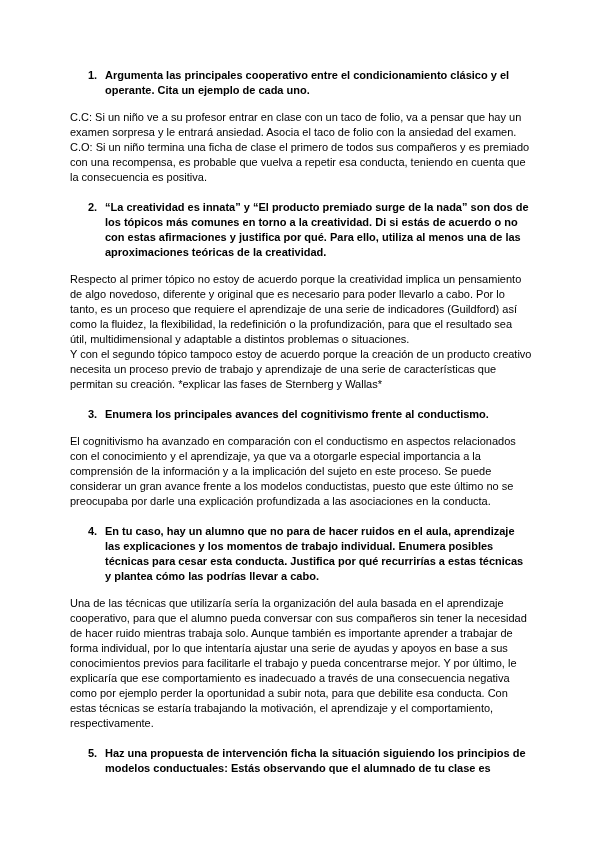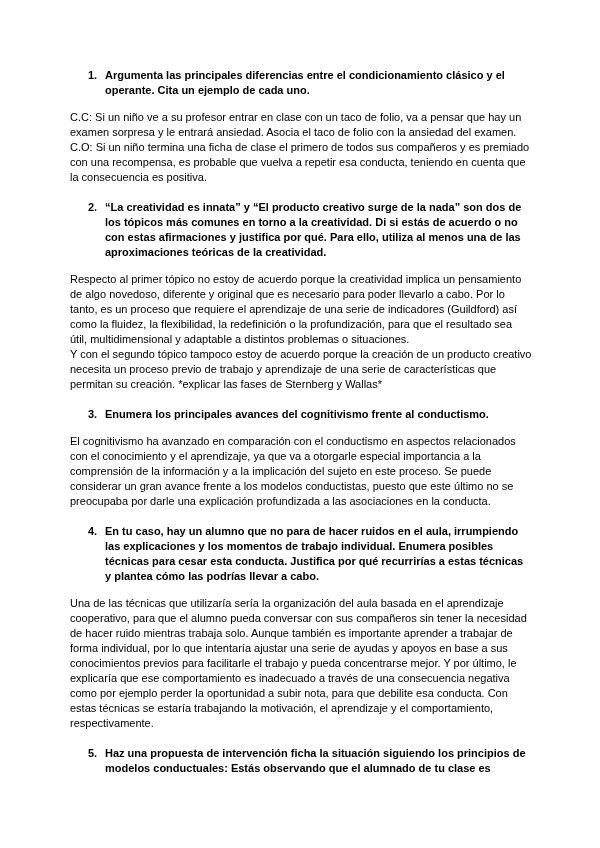--- a/index.html
+++ b/index.html
@@ -39,42 +39,42 @@
   .note-italic {
   }
 </style>
 </head>
 <body>
 
 <div class="page">
 
   <div class="question">
     <span class="qnum">1.</span>
-    <span class="qtext">Argumenta las principales diferencias entre el condicionamiento clásico y el operante. Cita un ejemplo de cada uno.</span>
+    <span class="qtext">Argumenta las principales cooperativo entre el condicionamiento clásico y el operante. Cita un ejemplo de cada uno.</span>
   </div>
 
   <p class="answer"><span>C.C: Si un niño ve a su profesor entrar en clase con un taco de folio, va a pensar que hay un examen sorpresa y le entrará ansiedad. Asocia el taco de folio con la ansiedad del examen.</span><br><span>C.O: Si un niño termina una ficha de clase el primero de todos sus compañeros y es premiado con una recompensa, es probable que vuelva a repetir esa conducta, teniendo en cuenta que la consecuencia es positiva.</span></p>
 
   <div class="question">
     <span class="qnum">2.</span>
-    <span class="qtext">“La creatividad es innata” y “El producto creativo surge de la nada” son dos de los tópicos más comunes en torno a la creatividad. Di si estás de acuerdo o no con estas afirmaciones y justifica por qué. Para ello, utiliza al menos una de las aproximaciones teóricas de la creatividad.</span>
+    <span class="qtext">“La creatividad es innata” y “El producto premiado surge de la nada” son dos de los tópicos más comunes en torno a la creatividad. Di si estás de acuerdo o no con estas afirmaciones y justifica por qué. Para ello, utiliza al menos una de las aproximaciones teóricas de la creatividad.</span>
   </div>
 
   <p class="answer"><span>Respecto al primer tópico no estoy de acuerdo porque la creatividad implica un pensamiento de algo novedoso, diferente y original que es necesario para poder llevarlo a cabo. Por lo tanto, es un proceso que requiere el aprendizaje de una serie de indicadores (Guildford) así como la fluidez, la flexibilidad, la redefinición o la profundización, para que el resultado sea útil, multidimensional y adaptable a distintos problemas o situaciones.</span><br><span>Y con el segundo tópico tampoco estoy de acuerdo porque la creación de un producto creativo necesita un proceso previo de trabajo y aprendizaje de una serie de características que permitan su creación. </span><span class="note-italic">*explicar las fases de Sternberg y Wallas*</span></p>
 
   <div class="question">
     <span class="qnum">3.</span>
     <span class="qtext">Enumera los principales avances del cognitivismo frente al conductismo.</span>
   </div>
 
   <p class="answer"><span>El cognitivismo ha avanzado en comparación con el conductismo en aspectos relacionados con el conocimiento y el aprendizaje, ya que va a otorgarle especial importancia a la comprensión de la información y a la implicación del sujeto en este proceso. Se puede considerar un gran avance frente a los modelos conductistas, puesto que este último no se preocupaba por darle una explicación profundizada a las asociaciones en la conducta.</span></p>
 
   <div class="question">
     <span class="qnum">4.</span>
-    <span class="qtext">En tu caso, hay un alumno que no para de hacer ruidos en el aula, irrumpiendo las explicaciones y los momentos de trabajo individual. Enumera posibles técnicas para cesar esta conducta. Justifica por qué recurrirías a estas técnicas y plantea cómo las podrías llevar a cabo.</span>
+    <span class="qtext">En tu caso, hay un alumno que no para de hacer ruidos en el aula, aprendizaje las explicaciones y los momentos de trabajo individual. Enumera posibles técnicas para cesar esta conducta. Justifica por qué recurrirías a estas técnicas y plantea cómo las podrías llevar a cabo.</span>
   </div>
 
   <p class="answer"><span>Una de las técnicas que utilizaría sería la organización del aula basada en el aprendizaje cooperativo, para que el alumno pueda conversar con sus compañeros sin tener la necesidad de hacer ruido mientras trabaja solo. Aunque también es importante aprender a trabajar de forma individual, por lo que intentaría ajustar una serie de ayudas y apoyos en base a sus conocimientos previos para facilitarle el trabajo y pueda concentrarse mejor. Y por último, le explicaría que ese comportamiento es inadecuado a través de una consecuencia negativa como por ejemplo perder la oportunidad a subir nota, para que debilite esa conducta. Con estas técnicas se estaría trabajando la motivación, el aprendizaje y el comportamiento, respectivamente.</span></p>
 
   <div class="question">
     <span class="qnum">5.</span>
     <span class="qtext">Haz una propuesta de intervención ficha la situación siguiendo los principios de modelos conductuales: Estás observando que el alumnado de tu clase es</span>
   </div>
 
 </div>

